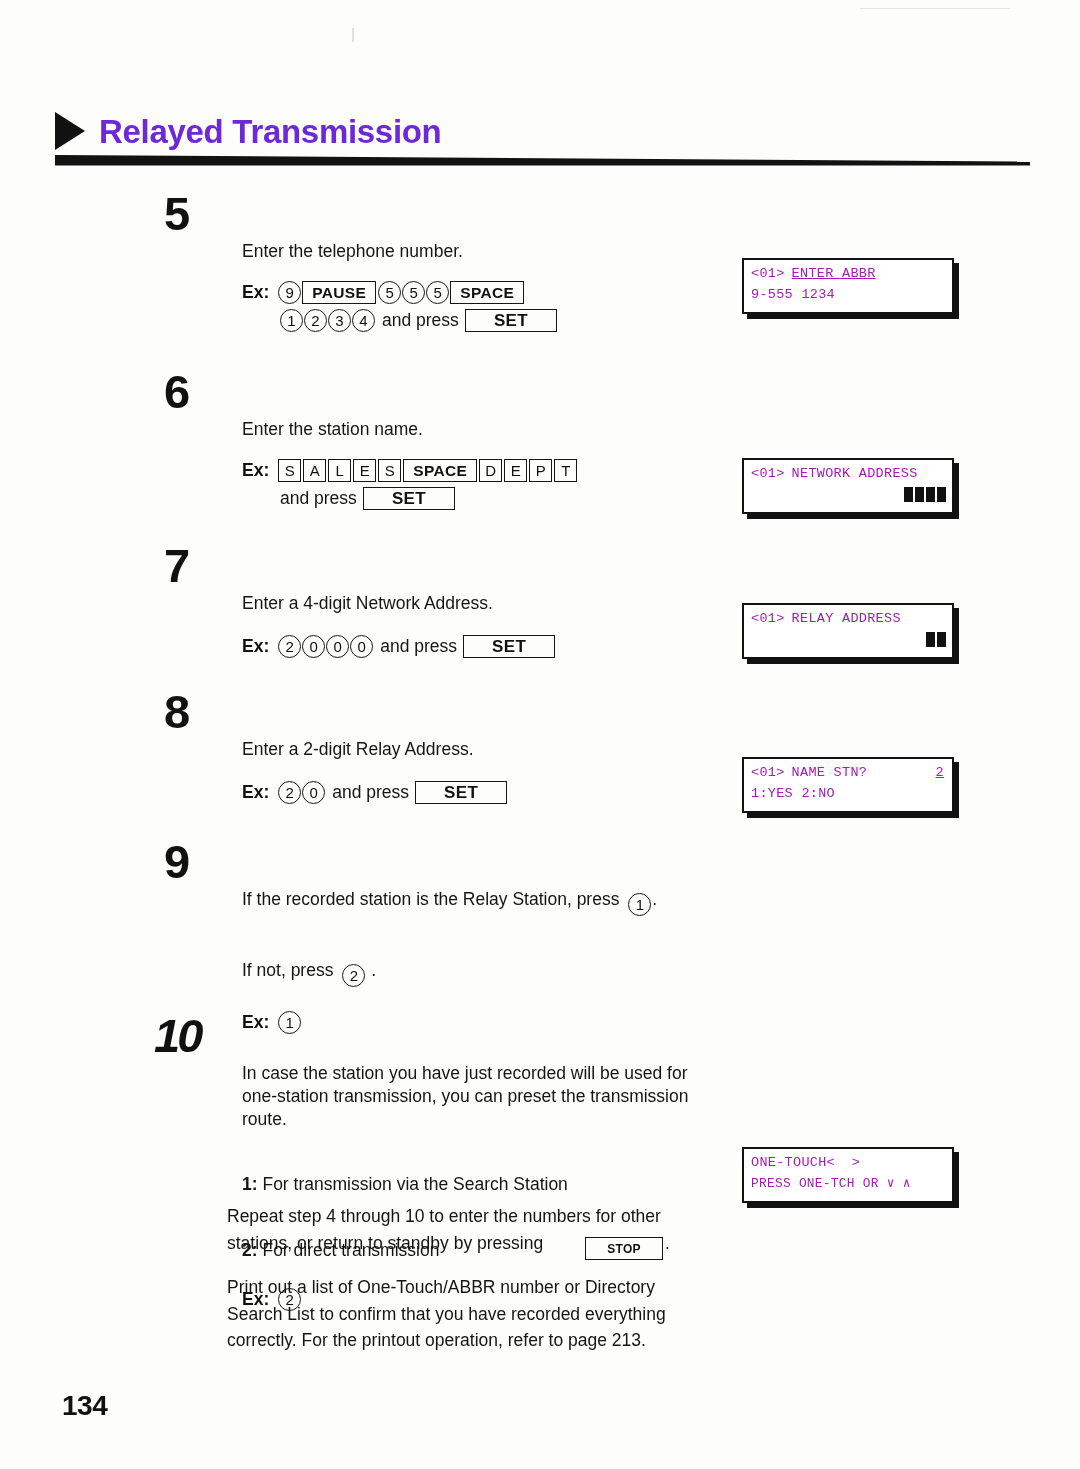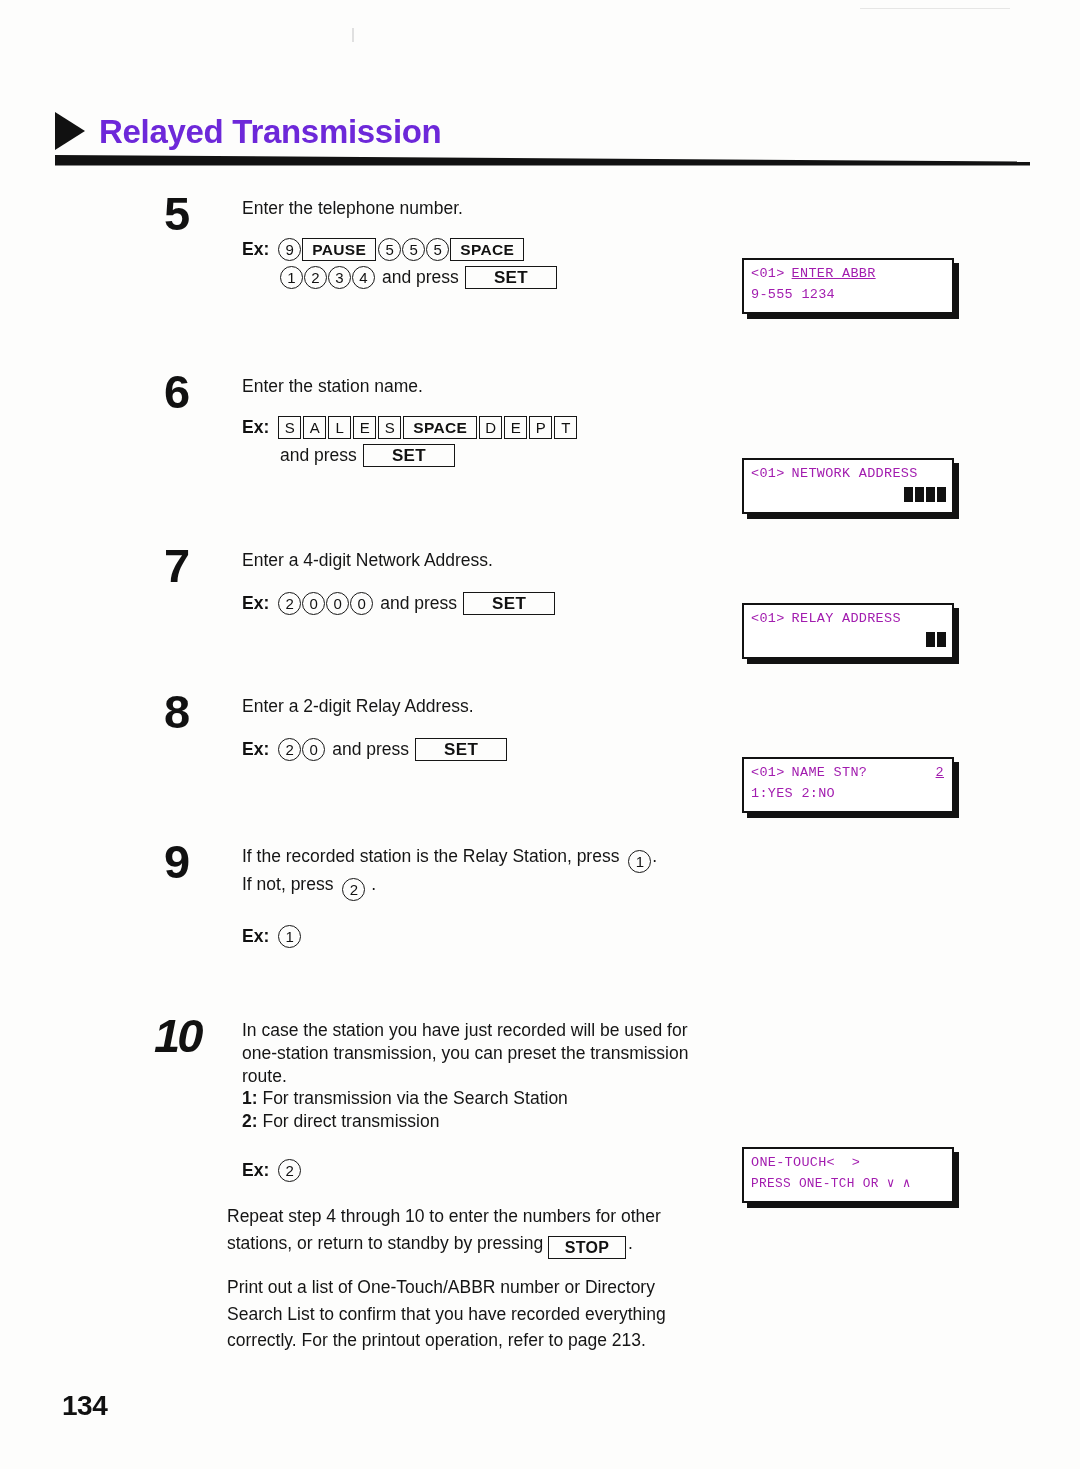--- a/index.html
+++ b/index.html
@@ -75,20 +75,21 @@
     padding-left: 4px;
   }
   .step-num.wide { letter-spacing: -3px; }
   .step-body {
     padding-top: 5px;
   }
   .step-text {
     font-size: 17.5px;
     line-height: 1.33;
     color: #151515;
+    margin-top: 43px;
   }
   .step-text.tight { line-height: 1.3; }
   .b { font-weight: bold; }
 
   .ex-row {
     display: flex;
     align-items: center;
     flex-wrap: wrap;
     font-size: 17.5px;
     margin-top: 3px;
@@ -153,21 +154,22 @@
     color: #111111;
     box-sizing: border-box;
     letter-spacing: 0.3px;
   }
   .kc-wide.set {
     min-width: 92px;
     font-size: 17px;
   }
   .kc-wide.stop {
     min-width: 78px;
-    font-size: 16px;
+    font-size: 12px;
+    margin-left: 37px;
   }
   .kc-wide.pause { min-width: 74px; }
   .kc-wide.space { min-width: 74px; }
 
   
   .lcd {
     position: absolute;
     width: 212px;
     height: 56px;
     background: #ffffff;

